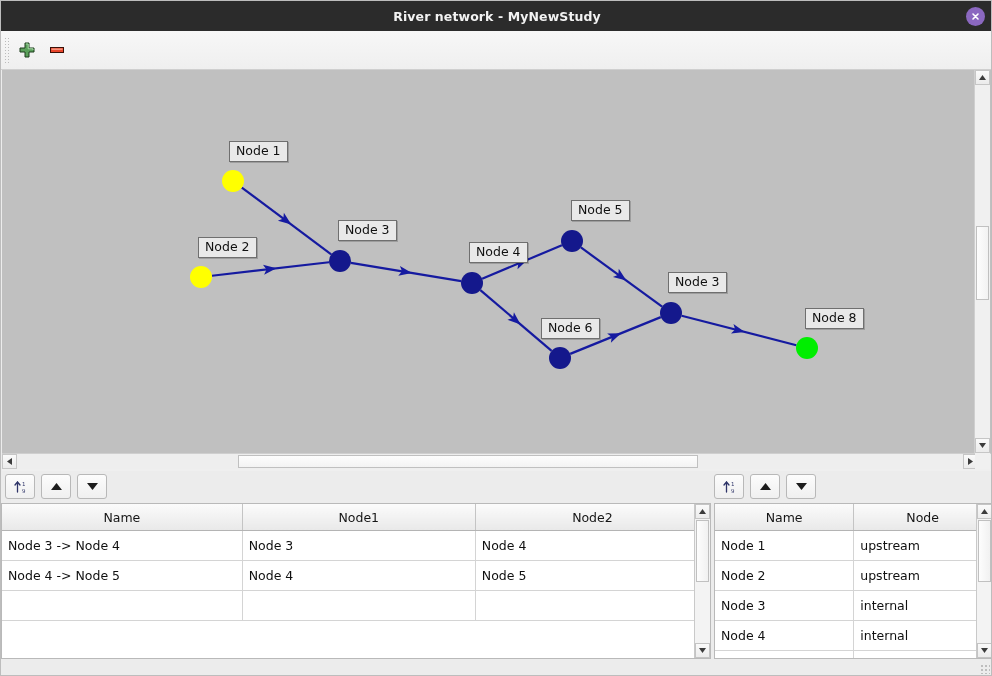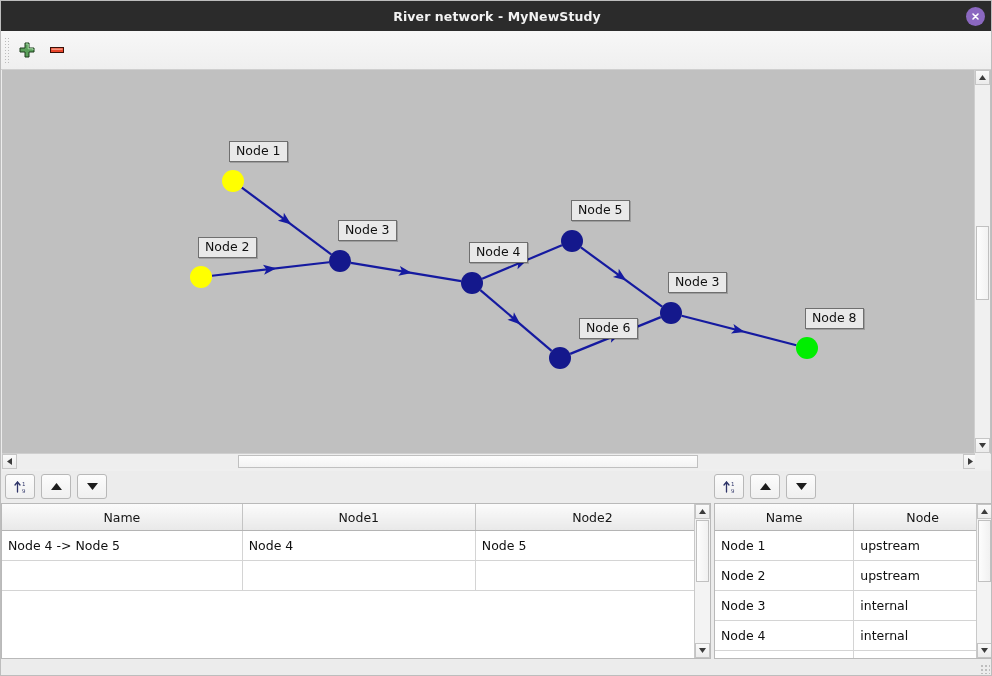--- a/index.html
+++ b/index.html
@@ -305,21 +305,21 @@
           <circle cx="669" cy="243" r="11" fill="#14188c"></circle>
           <circle cx="805" cy="278" r="11" fill="#00ee00"></circle>
         </g>
     </svg>
     <div id="label-layer">
         <div class="node-label" style="left: 227px; top: 71px;">Node 1</div>
         <div class="node-label" style="left: 196px; top: 167px;">Node 2</div>
         <div class="node-label" style="left: 336px; top: 150px;">Node 3</div>
         <div class="node-label" style="left: 467px; top: 172px;">Node 4</div>
         <div class="node-label" style="left: 569px; top: 130px;">Node 5</div>
-        <div class="node-label" style="left: 577px; top: 248px;">Node 6</div>
+        <div class="node-label" style="left: 539px; top: 248px;">Node 6</div>
         <div class="node-label" style="left: 666px; top: 202px;">Node 3</div>
         <div class="node-label" style="left: 803px; top: 238px;">Node 8</div>
       </div>
   </div>
 
   <div class="vscroll">
     <div class="btn-up">
       <svg width="7" height="5" viewBox="0 0 7 5">
         <path d="M3.5 0 L7 5 L0 5 Z" fill="#3b3b3b"></path>
       </svg>
@@ -401,20 +401,25 @@
             <col style="width:230px">
           </colgroup>
         <thead>
             <tr>
               <th>Name</th>
               <th>Node1</th>
               <th>Node2</th>
             </tr>
           </thead>
         <tbody>
+            <tr>
+              <td>Node 3 -&gt; Node 4</td>
+              <td>Node 3</td>
+              <td>Node 4</td>
+            </tr>
             <tr>
               <td>Node 4 -&gt; Node 5</td>
               <td>Node 4</td>
               <td>Node 5</td>
             </tr>
             <tr>
               <td></td>
               <td></td>
               <td></td>
             </tr>

